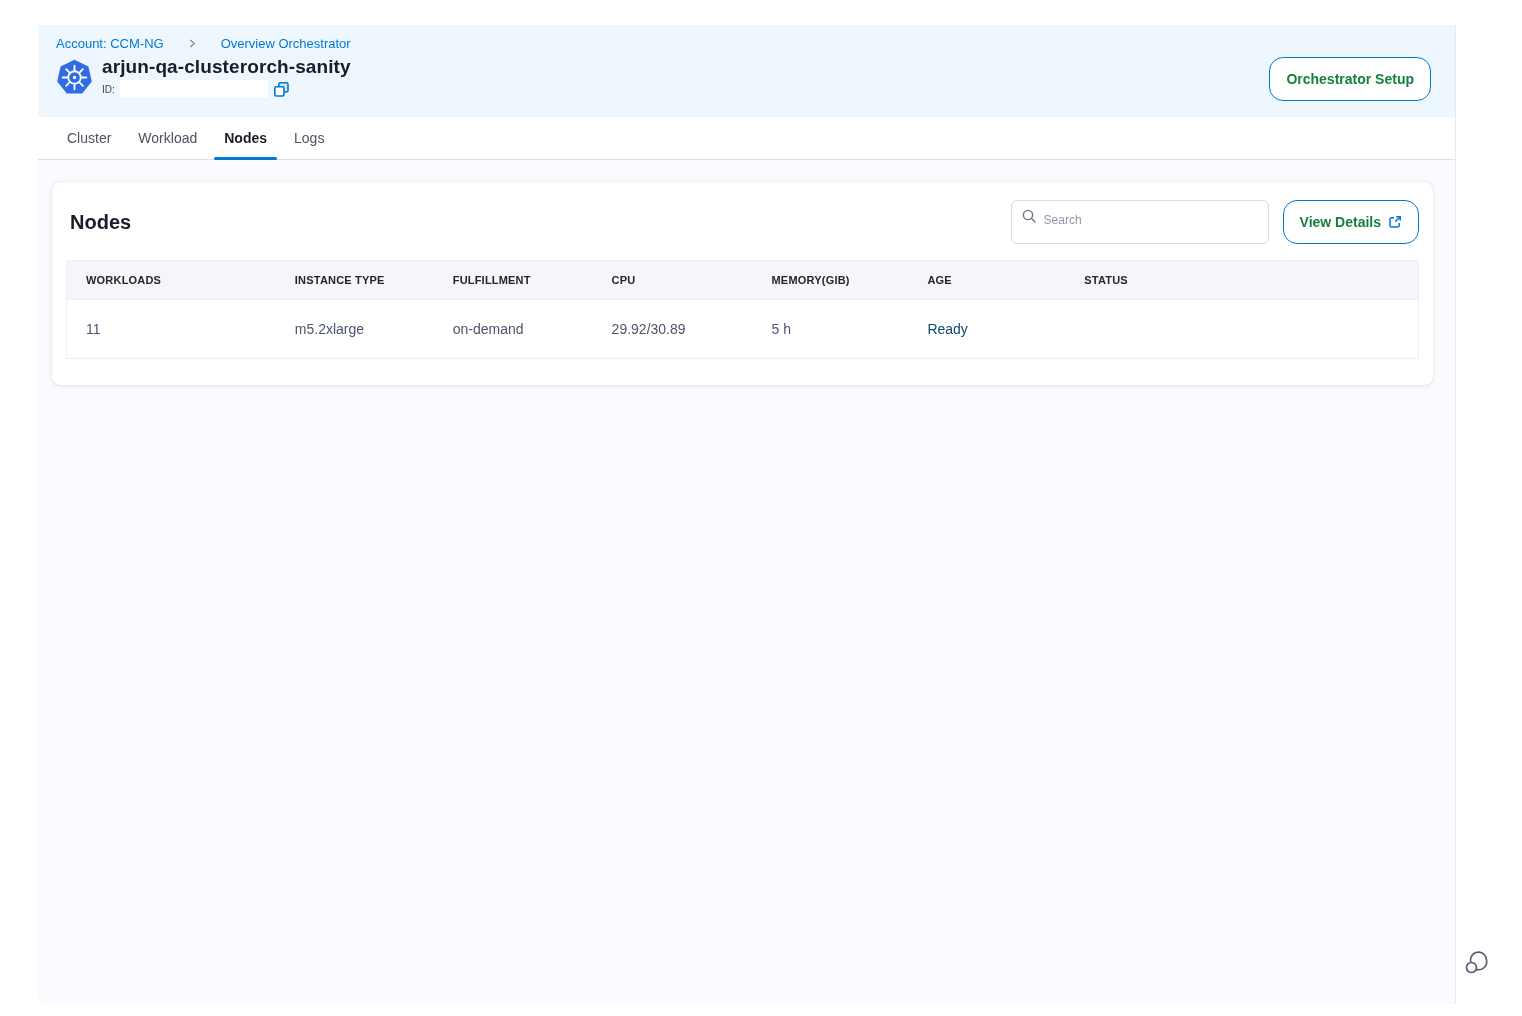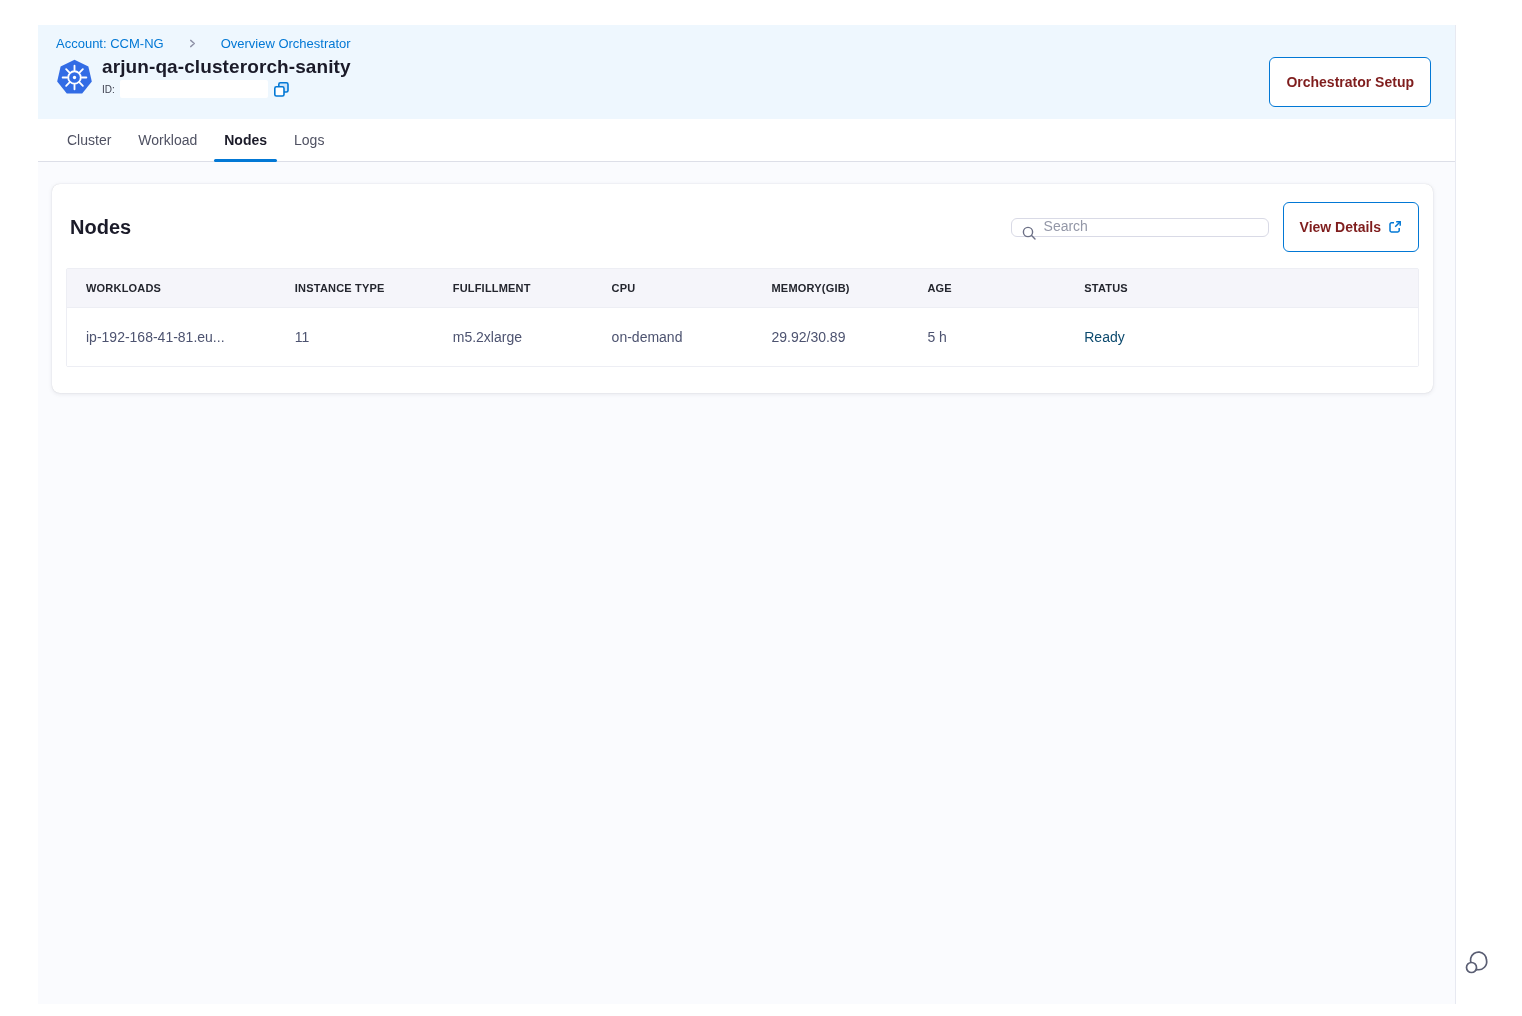--- a/index.html
+++ b/index.html
@@ -30,23 +30,23 @@
   .crumb-sep { display:flex; align-items:center; }
   .title-row { display:flex; align-items:center; gap:9px; margin-top:5px; }
   .k8s-badge { width:37px; height:37px; flex:0 0 auto; }
   .title-block { display:flex; flex-direction:column; }
   .page-title { font-size:19px; font-weight:bold; color:#1b1b29; letter-spacing:0.1px; }
   .id-row { display:flex; align-items:center; gap:5px; margin-top:2px; }
   .id-label { font-size:10px; color:#3f4250; }
   .id-blank { width:148px; height:18px; background:#ffffff; border-radius:2px; }
   .copy-btn { width:18px; height:18px; cursor:pointer; display:flex; align-items:center; }
   .btn-outline {
-    background:#ffffff; border:1.5px solid #0278d5; border-radius:6px;
-    color:#7f1d1d; font-weight:bold; font-size:14px;
-    height:50px; padding:0 16px;
+    background:#ffffff; border:1.5px solid #0278d5; border-radius:14px;
+    color:#15803d; font-weight:bold; font-size:14px;
+    height:44px; padding:0 16px;
     display:inline-flex; align-items:center; gap:7px;
     cursor:pointer; font-family:"Liberation Sans", sans-serif;
     white-space:nowrap;
   }
   .hdr .btn-outline { margin-top:21px; }
   
   .tabbar {
     flex:0 0 43px;
     background:#ffffff;
     border-bottom:1px solid #dddfe8;
@@ -70,24 +70,24 @@
     background:#ffffff; border-radius:8px;
     box-shadow:0 0 1px rgba(40,41,61,0.2), 0 1px 4px rgba(96,97,112,0.14);
     padding:18px 14px 26px;
   }
   .card-head { display:flex; align-items:center; margin-bottom:16px; padding-left:4px; }
   .card-title { font-size:20px; font-weight:bold; color:#1b1b29; }
   .head-tools { margin-left:auto; display:flex; align-items:center; gap:14px; }
   .search-wrap { position:relative; }
   .search-wrap svg { position:absolute; left:10px; top:8px; }
   .search-input {
-    width:258px; height:19px;
+    width:258px; height:44px;
     border:1px solid #d9dae6; border-radius:6px;
     padding:0 10px 4px 32px;
-    font-size:14px; color:#4f5162; background:#ffffff;
+    font-size:12px; color:#4f5162; background:#ffffff;
     font-family:"Liberation Sans", sans-serif; outline:none;
   }
   .search-input::placeholder { color:#9397a7; }
   
   .tbl { border:1px solid #edeef4; border-radius:2px; }
   .tbl-grid { display:grid; grid-template-columns:209fr 158fr 159fr 160fr 156fr 157fr 159fr 194fr; align-items:center; }
   .tbl-head { background:#f5f5fa; }
   .th {
     font-size:11px; font-weight:bold; color:#24262e;
     letter-spacing:0.2px; padding:13px 12px 13px 19px;
@@ -199,21 +199,20 @@
         <div class="tbl-grid tbl-head">
           <div class="th">WORKLOADS</div>
           <div class="th">INSTANCE TYPE</div>
           <div class="th">FULFILLMENT</div>
           <div class="th">CPU</div>
           <div class="th">MEMORY(GIB)</div>
           <div class="th">AGE</div>
           <div class="th">STATUS</div>
         </div>
         <div class="tbl-grid tbl-row">
-          <div class="td">ip-192-168-41-81.eu...</div>
           <div class="td">11</div>
           <div class="td">m5.2xlarge</div>
           <div class="td">on-demand</div>
           <div class="td">29.92/30.89</div>
           <div class="td">5 h</div>
           <div class="td status-ready">Ready</div>
         </div>
       </div>
     </div>
   </div>

